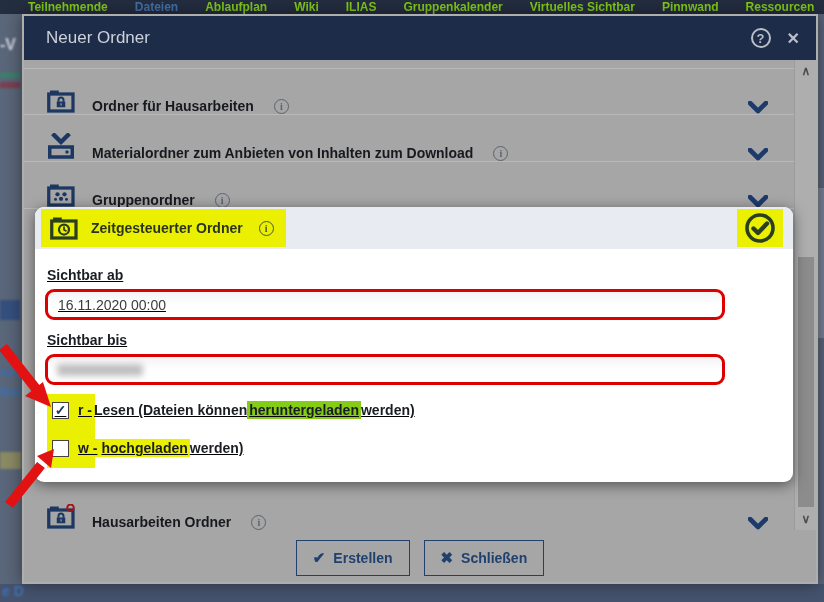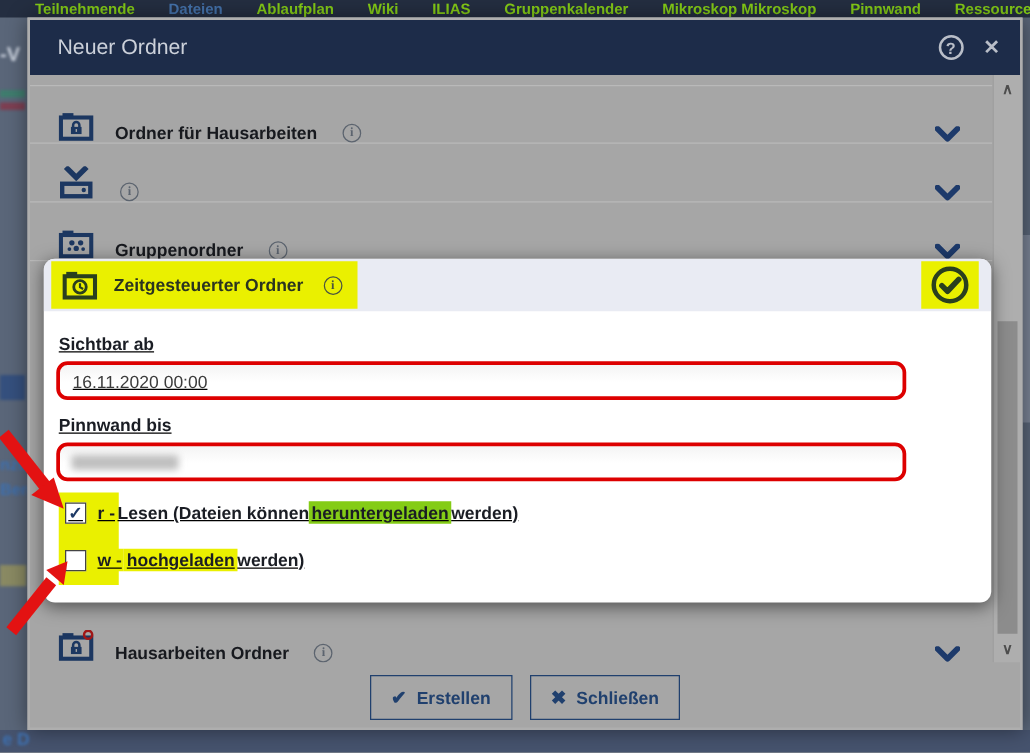--- a/index.html
+++ b/index.html
@@ -149,21 +149,21 @@
 </head>
 <body>
 
 <nav class="topnav">
   <span>Teilnehmende</span>
   <span class="active">Dateien</span>
   <span>Ablaufplan</span>
   <span>Wiki</span>
   <span>ILIAS</span>
   <span>Gruppenkalender</span>
-  <span>Mikroskop Mikroskop</span>
+  <span>Virtuelles Sichtbar</span>
   <span>Pinnwand</span>
   <span>Ressourcen</span>
 
 </nav>
 
 <div class="bg-frag frag-text" style="left:0;top:36px;font-size:16px;">-V</div>
 <div class="bg-frag" style="left:0;top:72px;width:20px;height:6px;background:#3f7d6e;"></div>
 <div class="bg-frag" style="left:0;top:82px;width:20px;height:6px;background:#7d3f52;"></div>
 <div class="bg-frag" style="left:0;top:300px;width:20px;height:20px;background:#35507e;"></div>
 <div class="bg-frag frag-link" style="left:0;top:364px;font-size:13px;">nzu</div>
@@ -198,20 +198,21 @@
           <path d="M2 2 L10 10 L18 2" fill="none" stroke="#1d3a6b" stroke-width="4.6" stroke-linecap="round" stroke-linejoin="round"></path>
         </svg>
       </div>
 
       <div class="type-row">
         <svg class="icon" width="30" height="28" viewBox="0 0 24 22">
           <path d="M6.5 1.5 L12 7 L17.5 1.5" fill="none" stroke="#1c3761" stroke-width="3.4" stroke-linecap="square"></path>
           <rect x="3" y="11" width="18" height="8" fill="none" stroke="#1c3761" stroke-width="2.8"></rect>
           <circle cx="16.8" cy="15" r="1.4" fill="#1c3761"></circle>
         </svg>
+        <span class="label">Materialordner zum Anbieten von Inhalten zum Download</span>
         <span class="info-dot">i</span>
         <svg class="chevron" width="20" height="13" viewBox="0 0 20 13">
           <path d="M2 2 L10 10 L18 2" fill="none" stroke="#1d3a6b" stroke-width="4.6" stroke-linecap="round" stroke-linejoin="round"></path>
         </svg>
       </div>
 
       <div class="type-row">
         <svg class="icon" width="30" height="26" viewBox="0 0 24 20">
           <rect x="3.2" y="1.6" width="7" height="3.4" fill="#1c3761"></rect>
           <rect x="2.2" y="4.4" width="19.4" height="13.6" fill="none" stroke="#1c3761" stroke-width="2.6"></rect>
@@ -272,21 +273,21 @@
           </svg>
         </div>
       </div>
 
       <div class="panel-body">
         <div class="field-label">Sichtbar ab</div>
         <div class="input-wrap">
           <input class="red-input" type="text" value="16.11.2020 00:00" style="">
         </div>
 
-        <div class="field-label">Pinnwand bis</div>
+        <div class="field-label">Sichtbar bis</div>
         <div class="input-wrap">
           <input class="red-input" type="text" value="" style="">
           <div class="redaction"></div>
         </div>
 
         <div class="cb-group">
           <div class="cb-strip" style="background:#eaf000;"></div>
 
           <label class="cb-row">
             <span class="cbox">✓</span>

